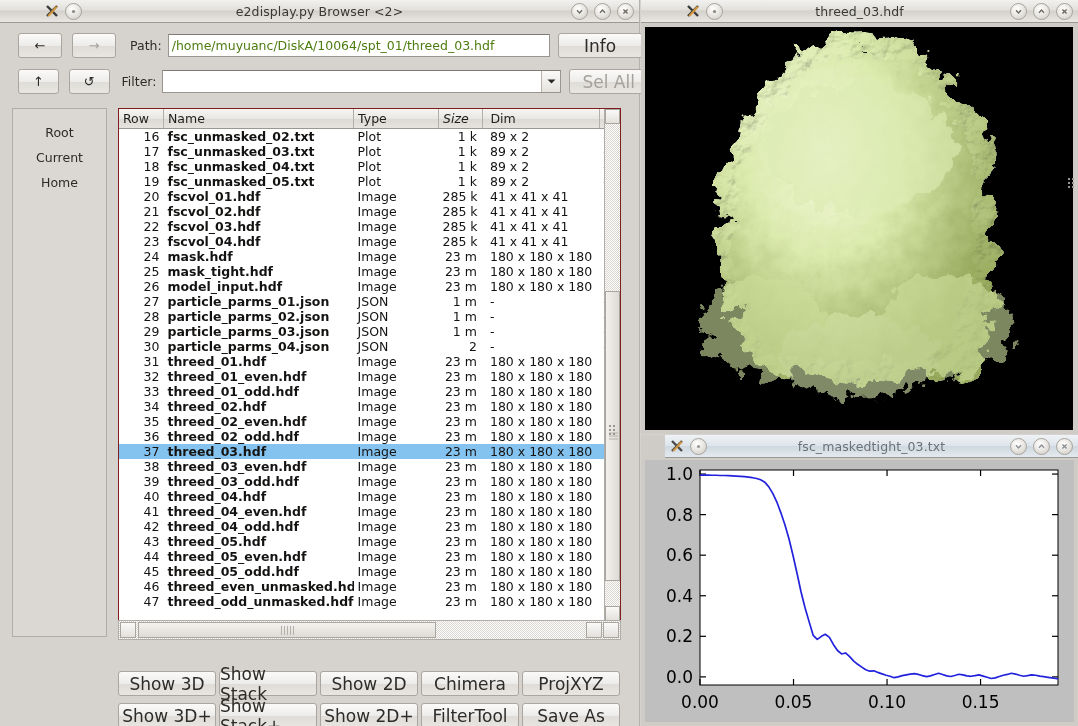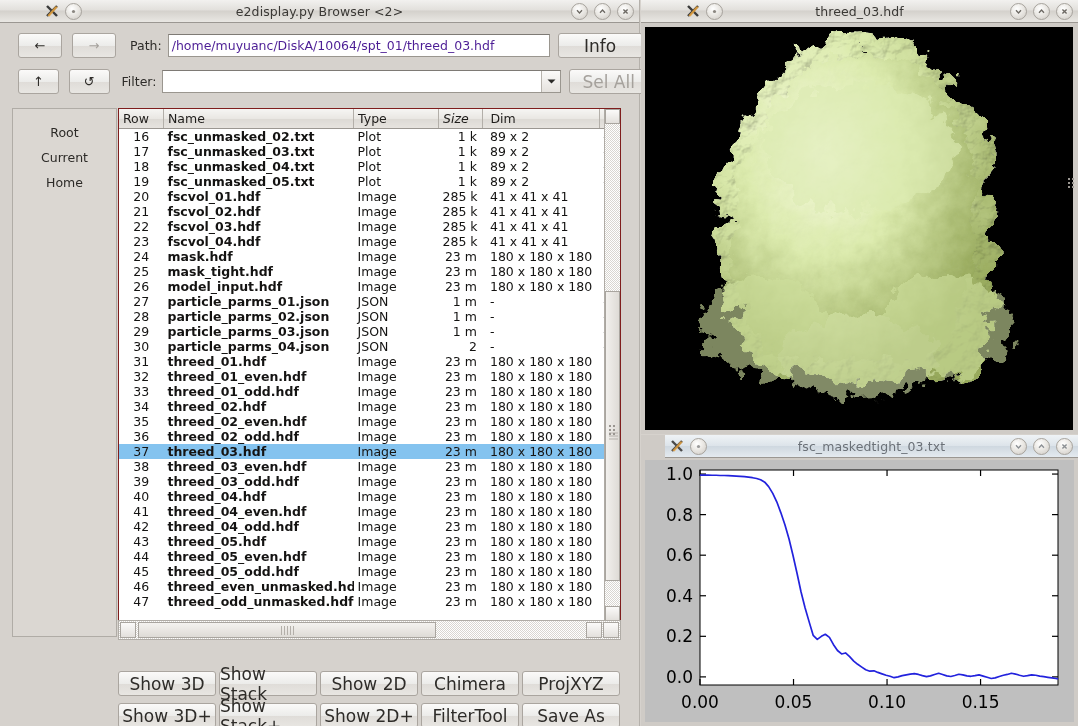--- a/index.html
+++ b/index.html
@@ -66,38 +66,38 @@
     user-select: none;
   }
   .btn.disabled { color: #a5a19c; }
   .nav-btn { width: 44px; height: 25px; font-size: 13px; }
   .field {
     background: #ffffff;
     border: 1px solid #9a968f;
     border-top-color: #7e7a75;
     box-sizing: border-box;
     font-size: 12.5px;
-    color: #4c1d95;
+    color: #4d7c0f;
     display: flex; align-items: center;
     padding: 0 3px;
     font-family: "DejaVu Sans", sans-serif;
   }
   .lbl { font-size: 12.5px; color: #2e2c29; }
 
   .combo-arrow {
     width: 18px; align-self: stretch;
     background: linear-gradient(to bottom, #fbfaf9, #e5e2de);
     border-left: 1px solid #b7b3ad;
     display: flex; align-items: center; justify-content: center;
   }
 
   
   #sidepane {
     position: absolute; left: 12px; top: 108px;
-    width: 105px; height: 529px;
+    width: 95px; height: 529px;
     background: #dbd7d2;
     border: 1px solid #b0aca6;
     box-sizing: border-box;
     padding-top: 16px;
     display: flex; flex-direction: column; align-items: center; gap: 10px;
   }
   #sidepane .si { font-size: 12.5px; color: #2c2a27; }
 
   
   #tablewrap {
@@ -124,21 +124,21 @@
   table.files td {
     font-size: 12.5px;
     color: #141312;
     padding: 0 0 0 4px;
     height: 15px;
     line-height: 15px;
     white-space: nowrap;
     overflow: hidden;
   }
   tr.sel td { background: #84c3ef; }
-  .c-row { width: 44px; text-align: center; padding-right: 4px !important; }
+  .c-row { width: 44px; text-align: right; padding-right: 4px !important; }
   .c-name { width: 188px; font-weight: bold; }
   .c-type { width: 84px; }
   .c-size { width: 44px; text-align: right; padding-right: 6px !important;}
   .c-dim  { width: 115px; padding-left: 7px !important; }
   .c-n    { width: 20px; }
   th.c-row { text-align: left; padding-left: 4px !important; }
   th.c-size { text-align: left; padding-left: 4px !important; font-style: italic; }
 
   
   .sbar-v {

